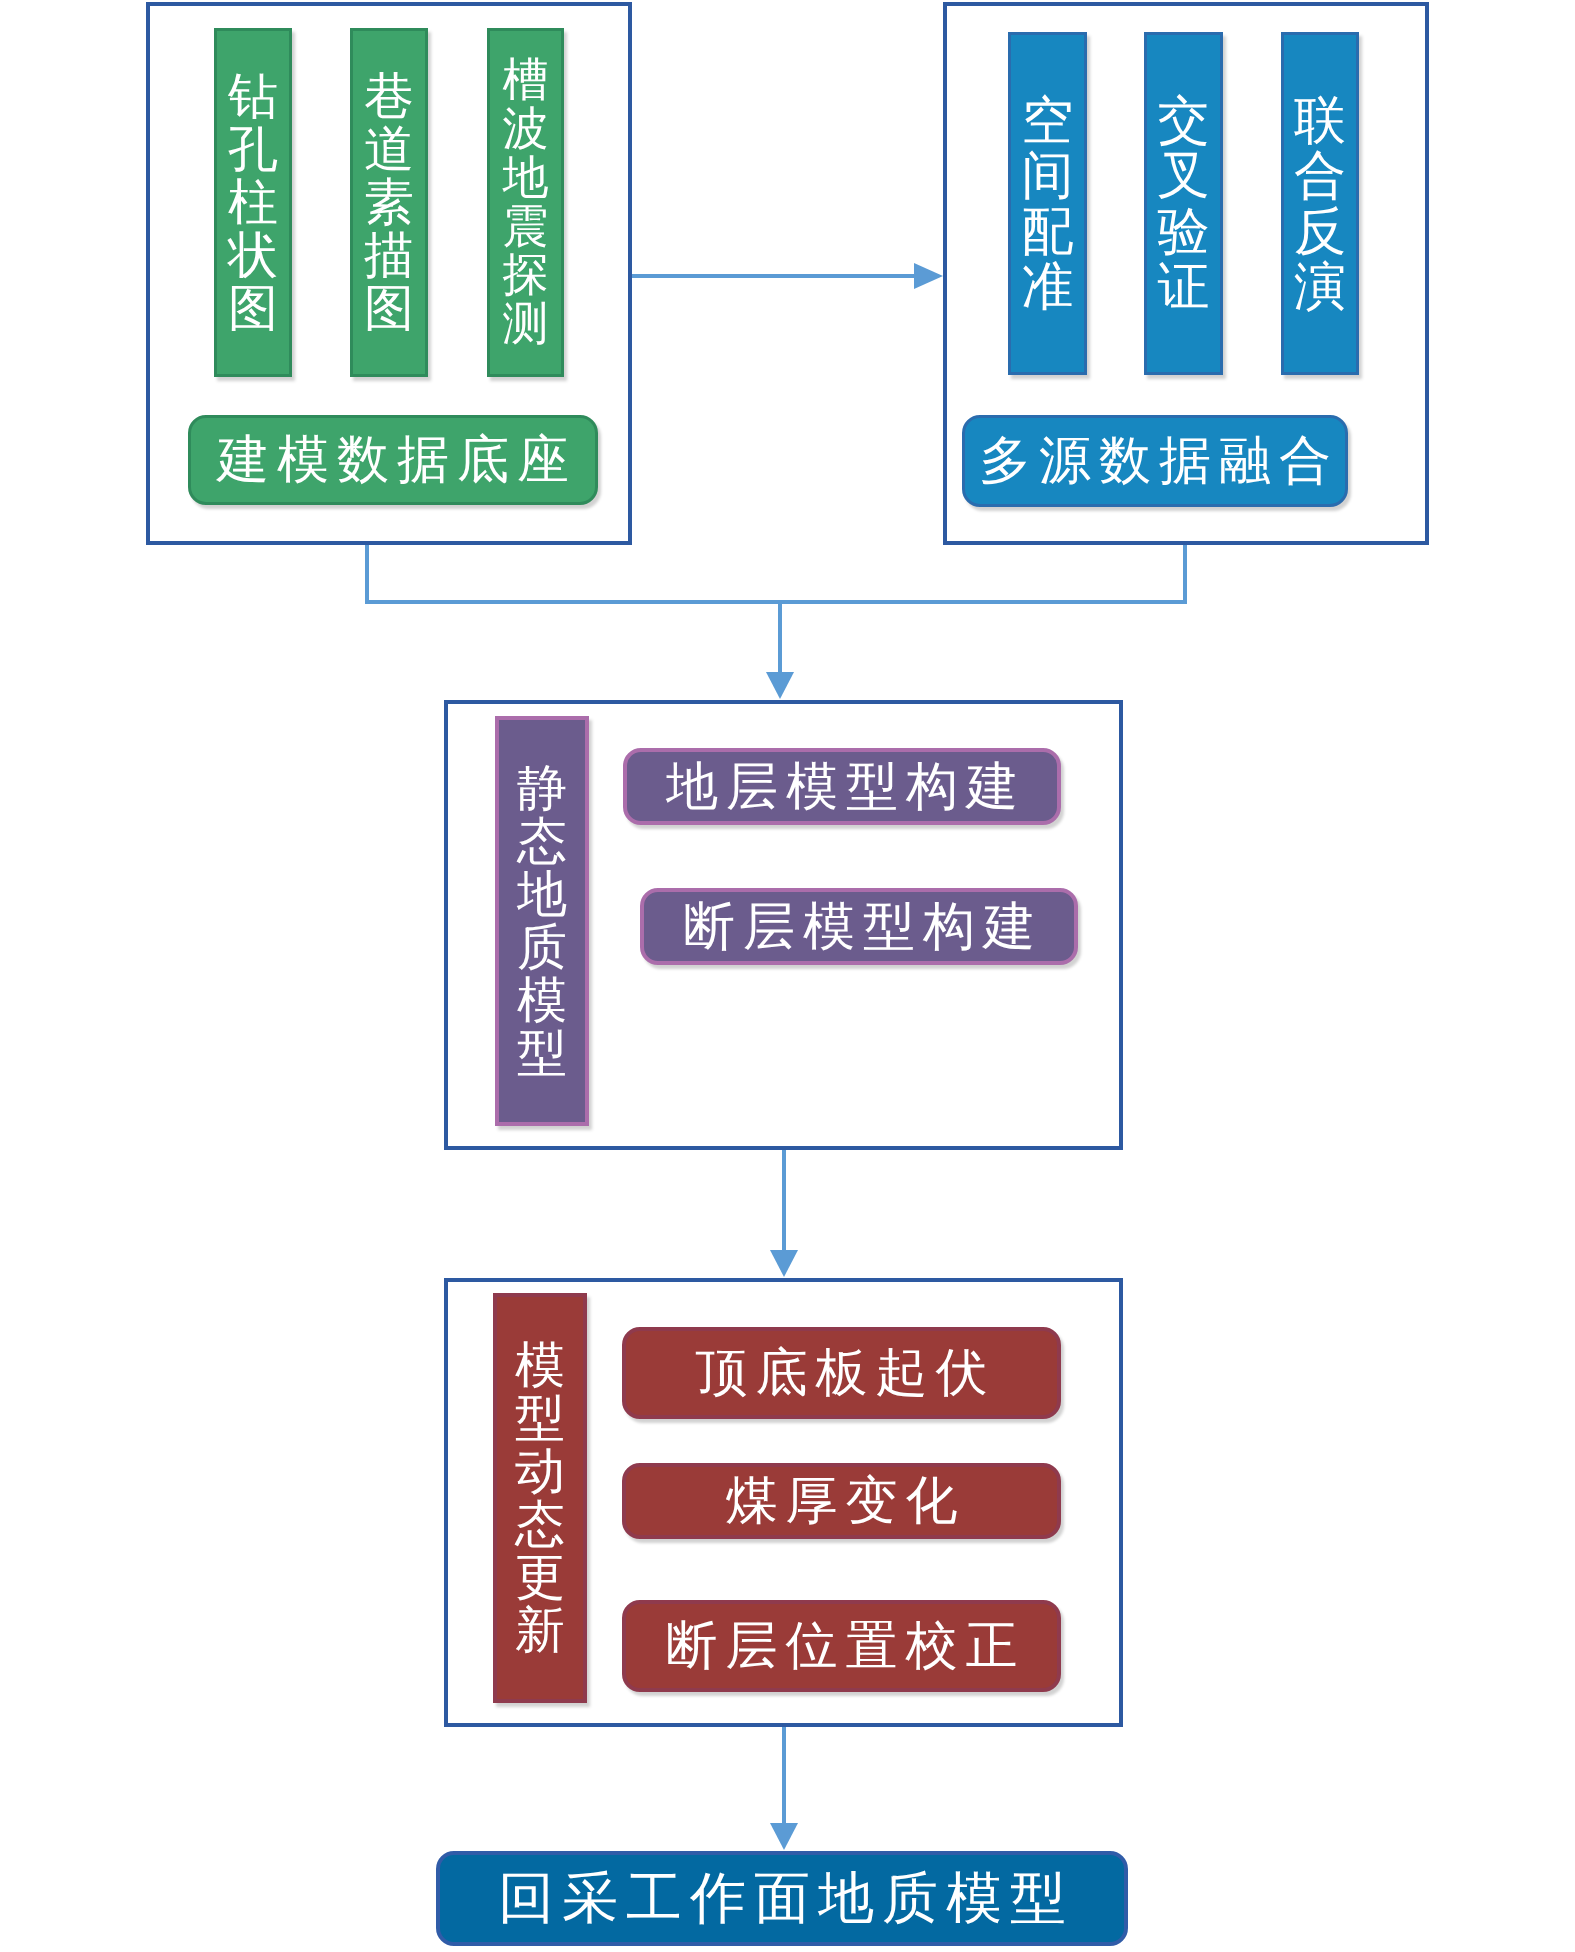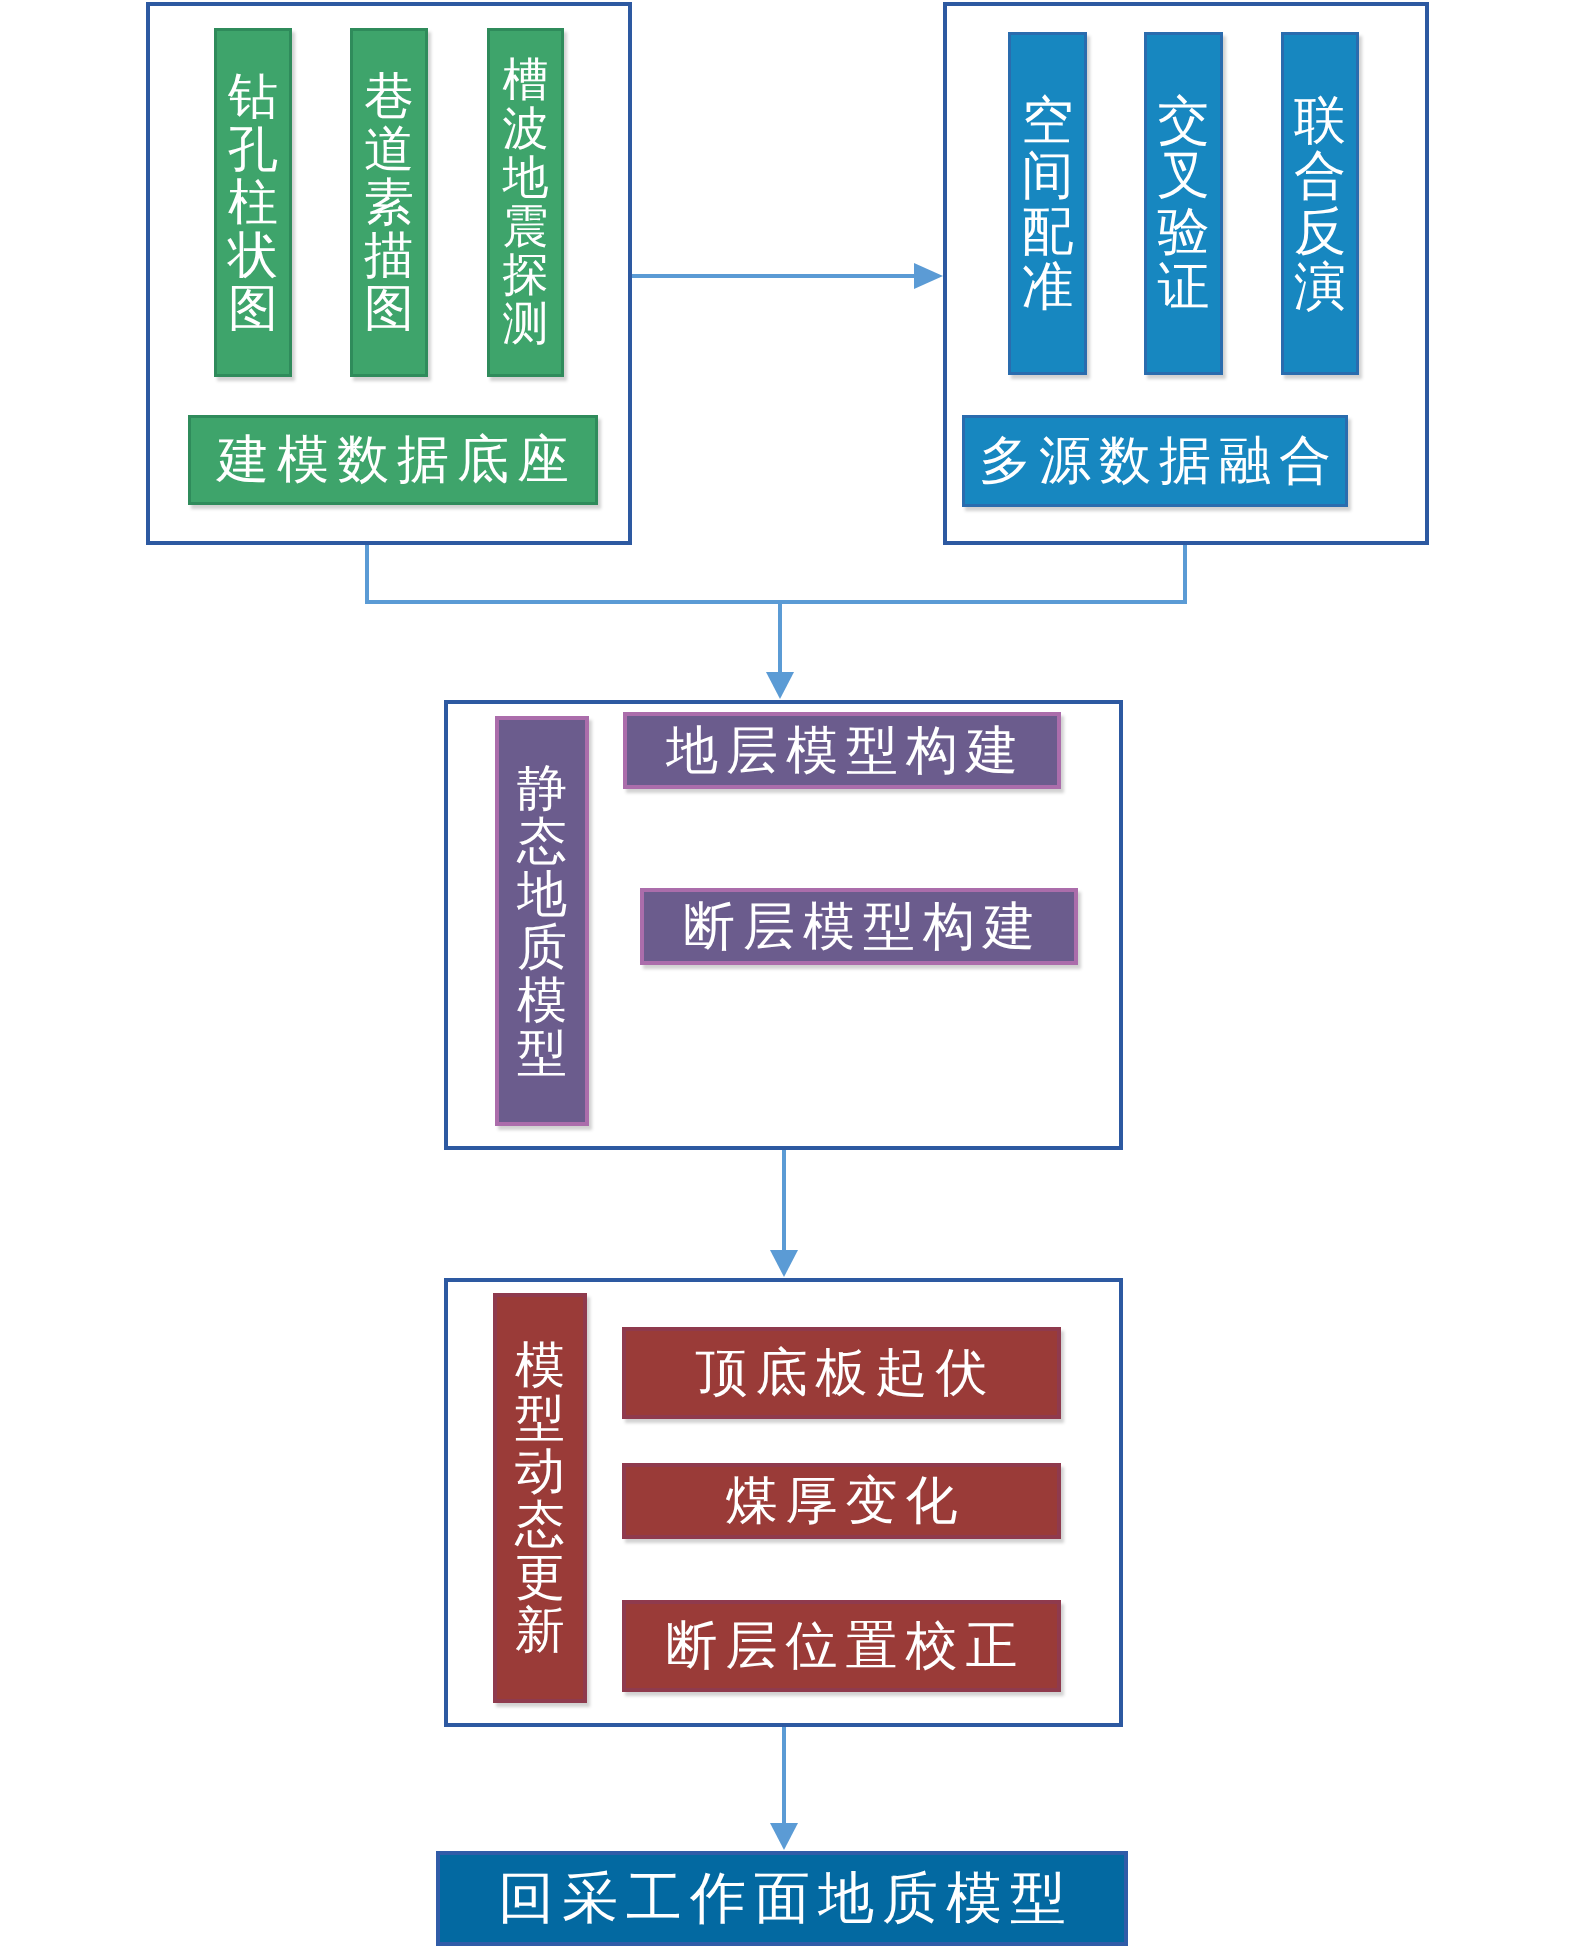--- a/index.html
+++ b/index.html
@@ -20,21 +20,21 @@
   
   .bar{
     position:absolute;
     box-sizing:border-box;
     color:#ffffff;
     display:flex;
     align-items:center;
     justify-content:center;
     box-shadow:3px 4px 3px rgba(0,0,0,0.18);
   }
-  .hbar{ letter-spacing:8px; padding-left:8px; }
+  .hbar{ letter-spacing:8px; padding-left:8px;border-radius:18px; }
   
   .vtext{ flex-direction:column; }
   .vtext span{ display:block; line-height:1.06; }
   
   .green { background:#3ea46b; border:3px solid #2f8b5b; }
   .blue  { background:#1787c0; border:3px solid #2a6cae; }
   .purple{ background:#6b5c8d; border:4px solid #ab6dab; }
   .red   { background:#9a3b38; border:4px solid #8f3a4d; }
   .output{ background:#0369a1; border:4px solid #305ca8; }
   
@@ -130,21 +130,21 @@
 
   <div class="bar purple vtext fz-v50" style="left:495px;top:716px;width:94px;height:410px;">
       <span>静</span>
       <span>态</span>
       <span>地</span>
       <span>质</span>
       <span>模</span>
       <span>型</span>
     </div>
 
-  <div class="bar purple hbar fz-h52" style="left:623px;top:712px;width:438px;height:77px;">地层模型构建</div>
+  <div class="bar purple hbar fz-h52" style="left:623px;top:748px;width:438px;height:77px;">地层模型构建</div>
 
   <div class="bar purple hbar fz-h52" style="left:640px;top:888px;width:438px;height:77px;">断层模型构建</div>
 
 
   <div class="conn" style="left:782px;top:1150px;width:4px;height:102px;"></div>
   <div class="arrow-down-head" style="left:770px;top:1250px;"></div>
 
   <div class="container-box" style="left:444px;top:1278px;width:679px;height:449px;"></div>
 
   <div class="bar red vtext fz-v50" style="left:493px;top:1293px;width:94px;height:410px;">

